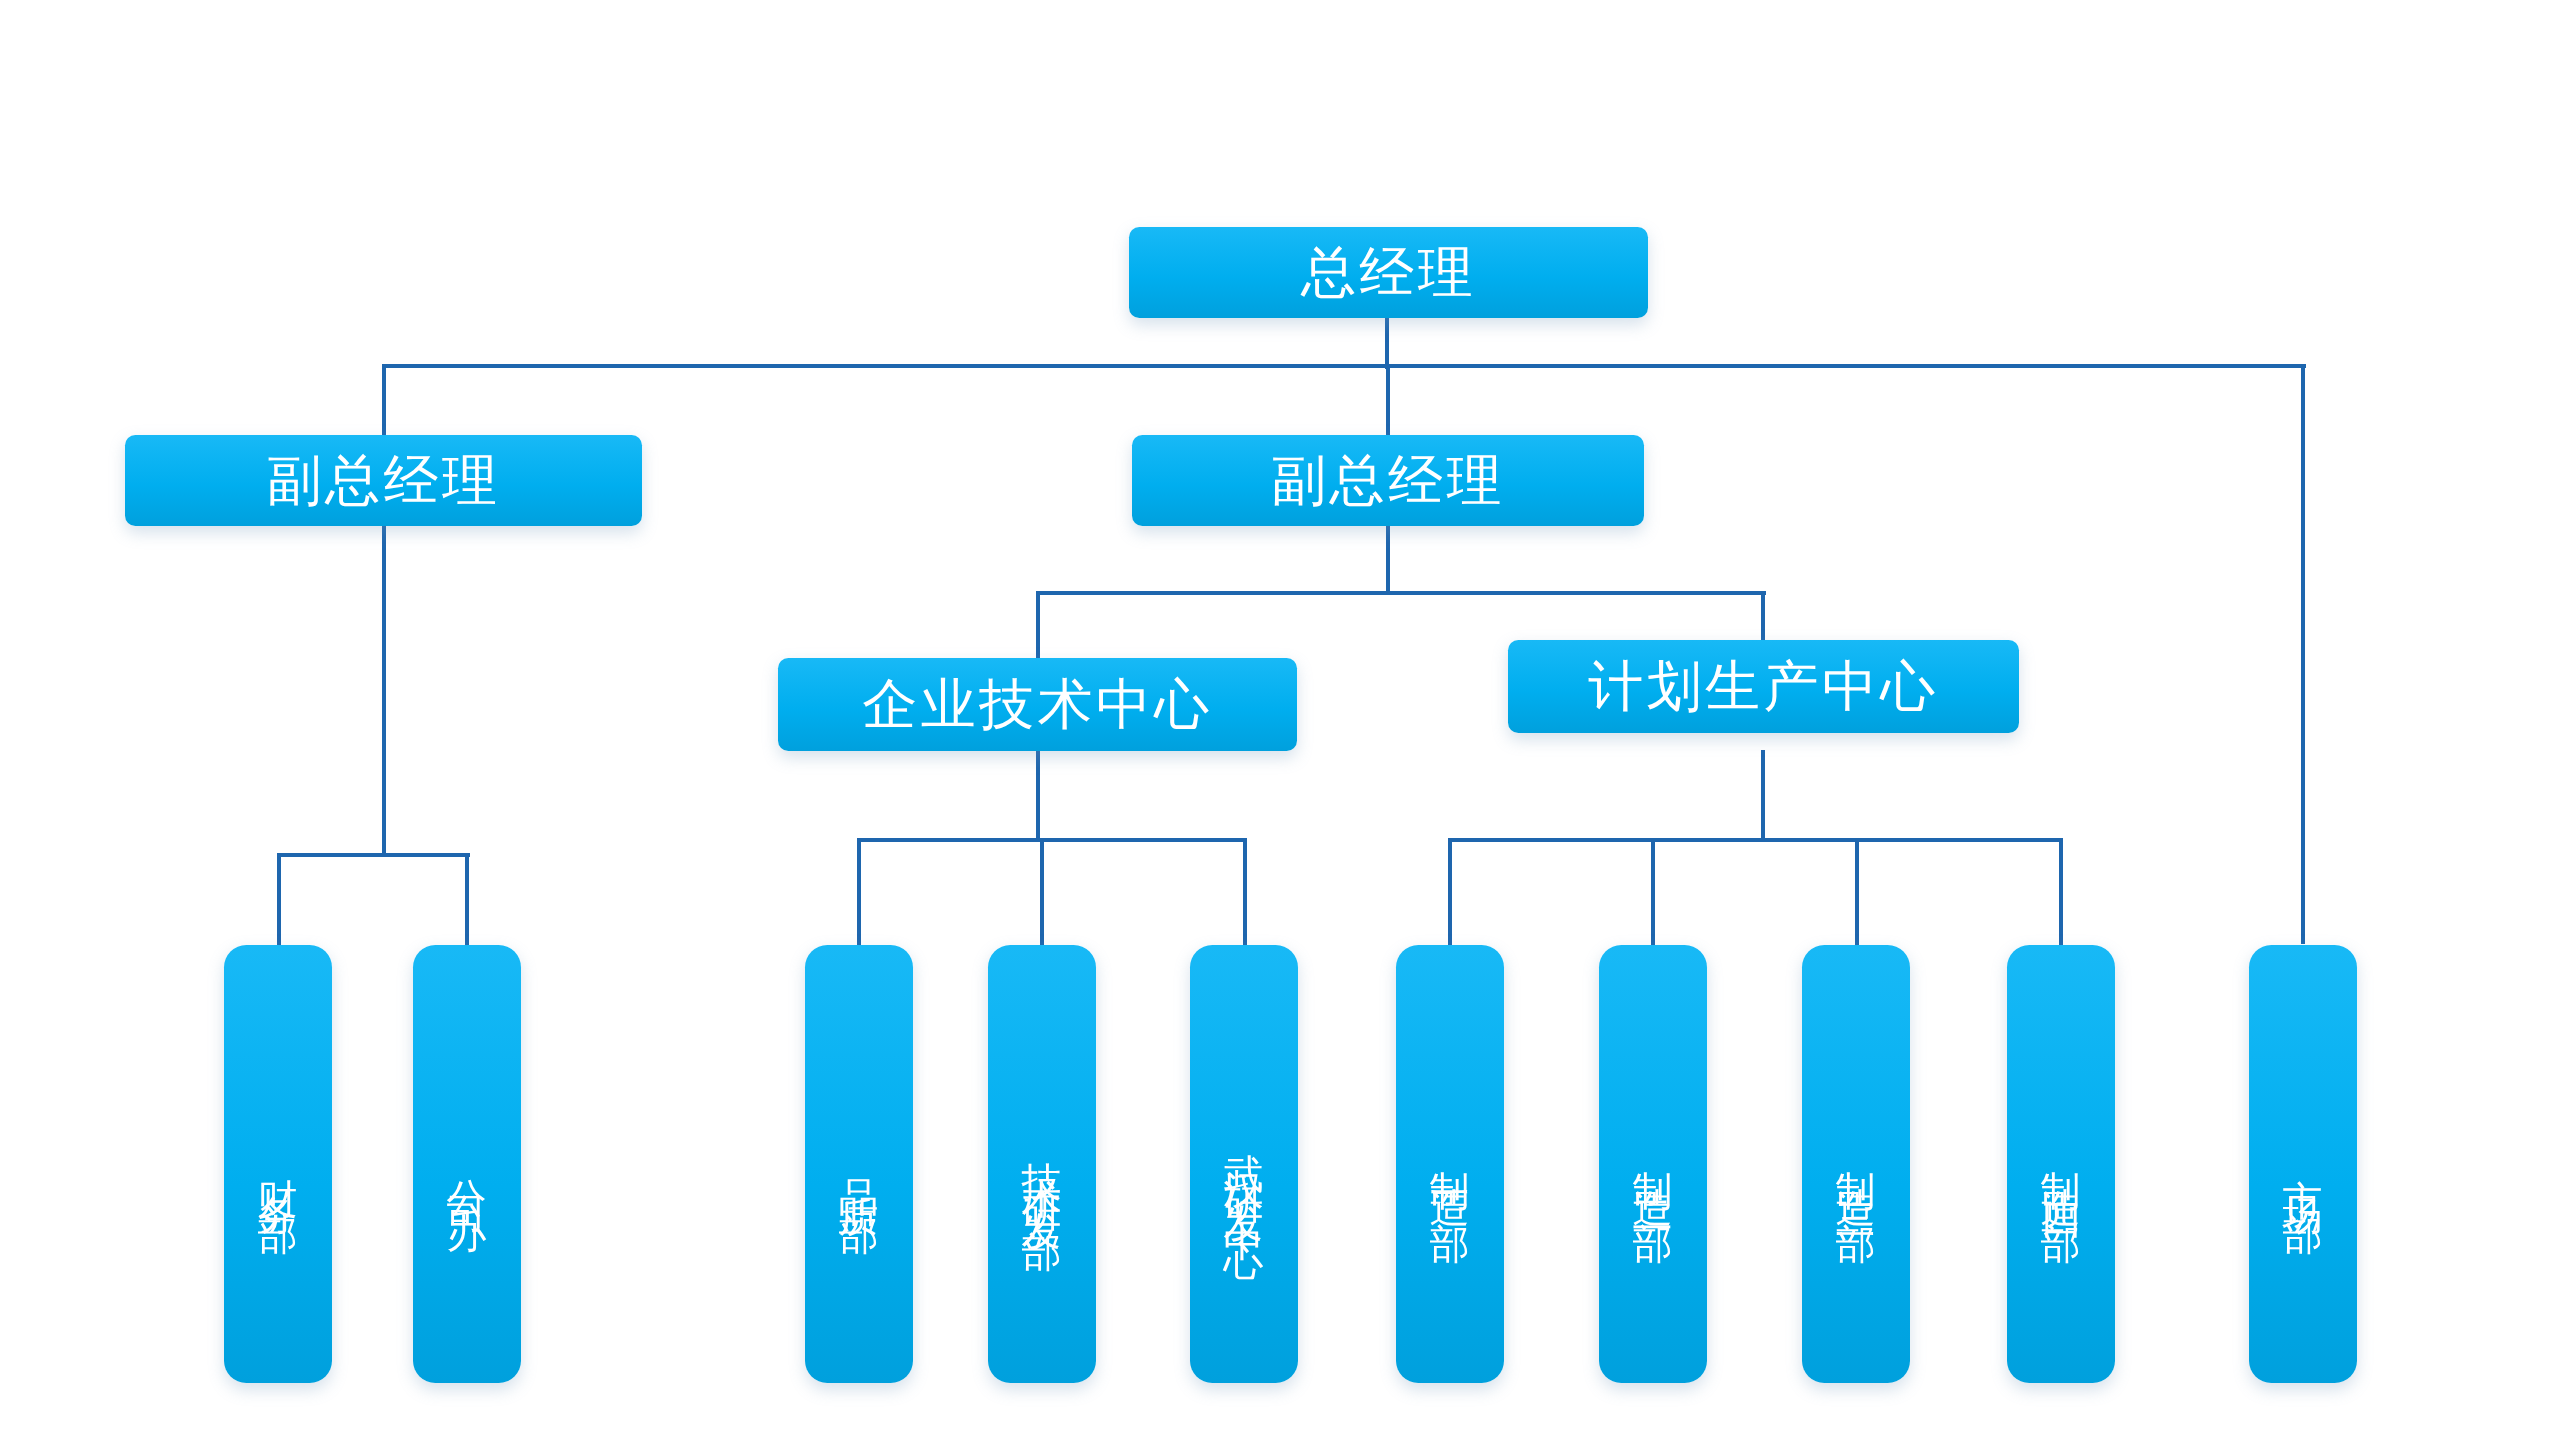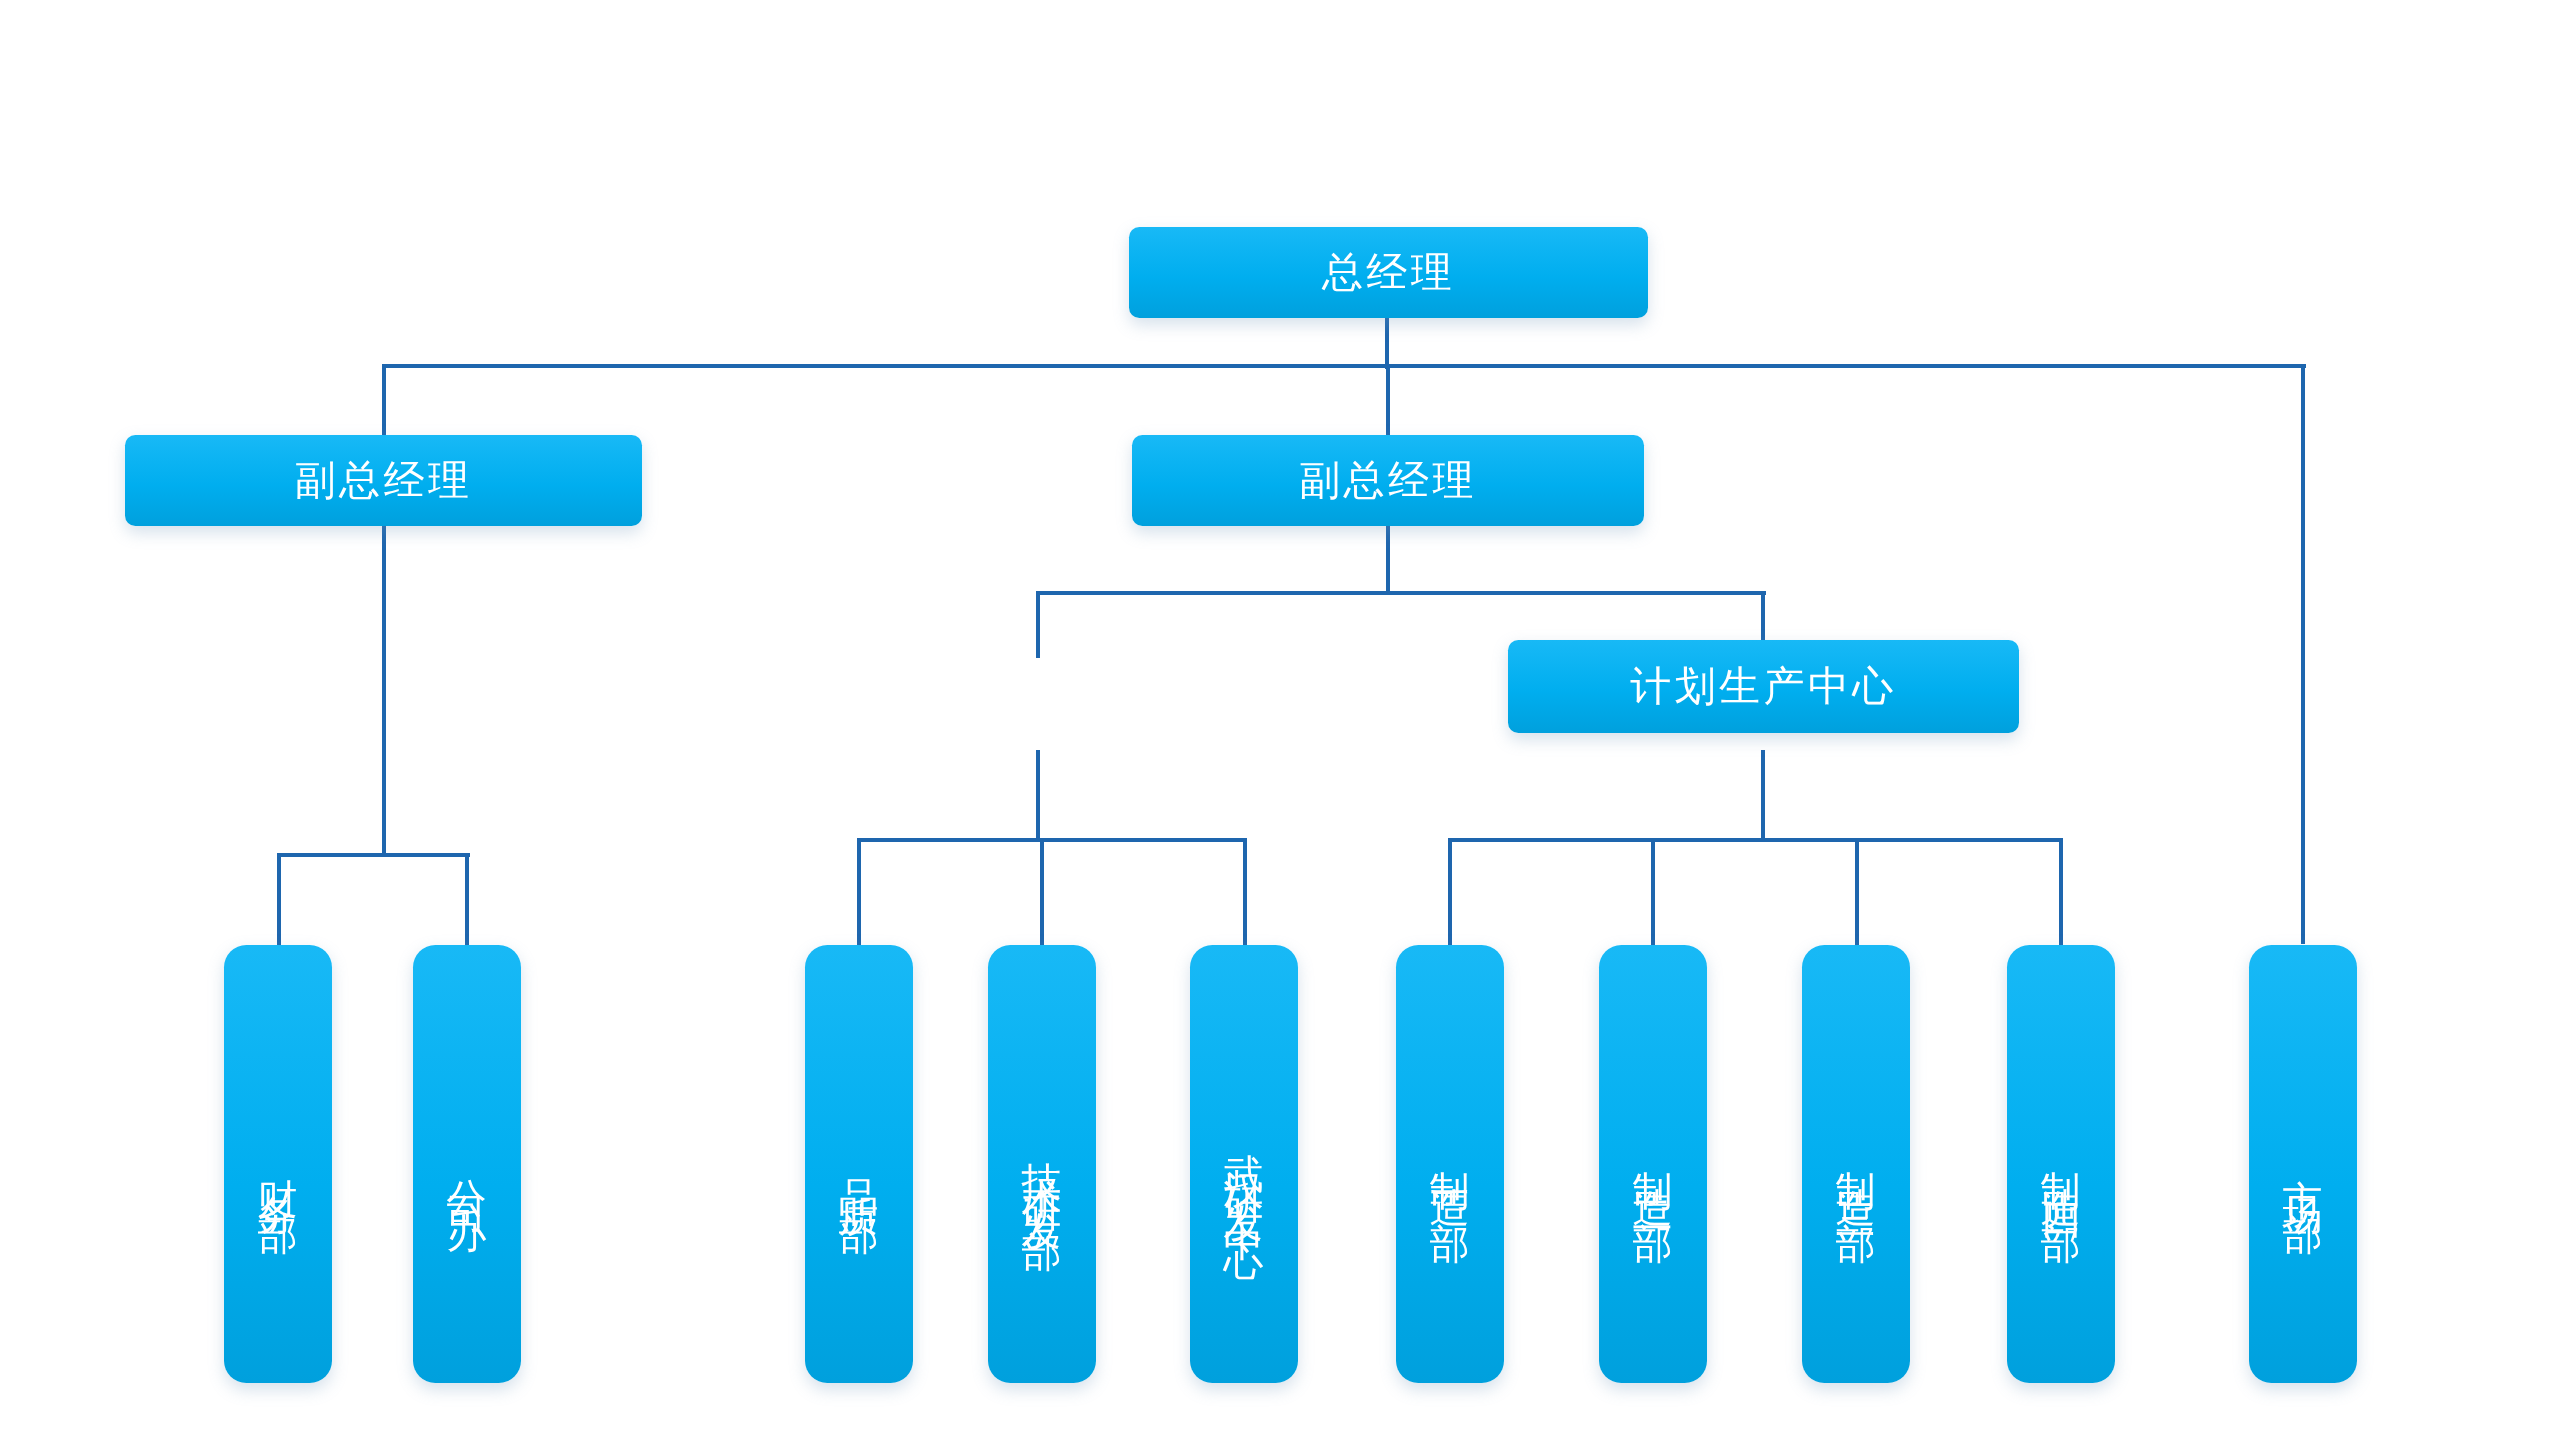--- a/index.html
+++ b/index.html
@@ -20,21 +20,21 @@
     color: var(--node-text, #ffffff);
     display: flex;
     align-items: center;
     justify-content: center;
     text-align: center;
     box-shadow: 0 6.9px 15.5px rgba(110, 150, 185, 0.28);
   }
 
   .node.h {
     border-radius: 10.3px;
-    font-size: 41px;
+    font-size: 55px;
     letter-spacing: 3.4px;
     line-height: 1;
   }
 
   .node.v {
     border-radius: 22.3px;
     writing-mode: vertical-rl;
     text-orientation: upright;
     font-size: 40px;
     letter-spacing: 17px;
@@ -80,20 +80,21 @@
   <div class="line" style="left:1651px; top:838px;  width:4.3px;    height:107px;"></div>
   <div class="line" style="left:1855px; top:838px;  width:4.3px;    height:107px;"></div>
   <div class="line" style="left:2059px; top:838px;  width:4.3px;    height:107px;"></div>
 
   <div class="node h" style="left:1129px; top:227px; width:519px; height:91px;">总经理</div>
 
   <div class="node h" style="left:125px; top:435px; width:517px; height:91px;">副总经理</div>
 
   <div class="node h" style="left:1132px; top:435px; width:512px; height:91px;">副总经理</div>
 
+  <div class="node h" style="left:778px; top:658px; width:519px; height:93px;">企业技术中心</div>
 
   <div class="node h" style="left:1508px; top:640px; width:511px; height:93px;">计划生产中心</div>
 
   <div class="node v" style="left:224px; top:945px; width:108px; height:438px;">财务部</div>
 
   <div class="node v" style="left:413px; top:945px; width:108px; height:438px;">公司办</div>
 
   <div class="node v" style="left:805px; top:945px; width:108px; height:438px;">品质部</div>
 
   <div class="node v" style="left:988px; top:945px; width:108px; height:438px;">技术研发部</div>

